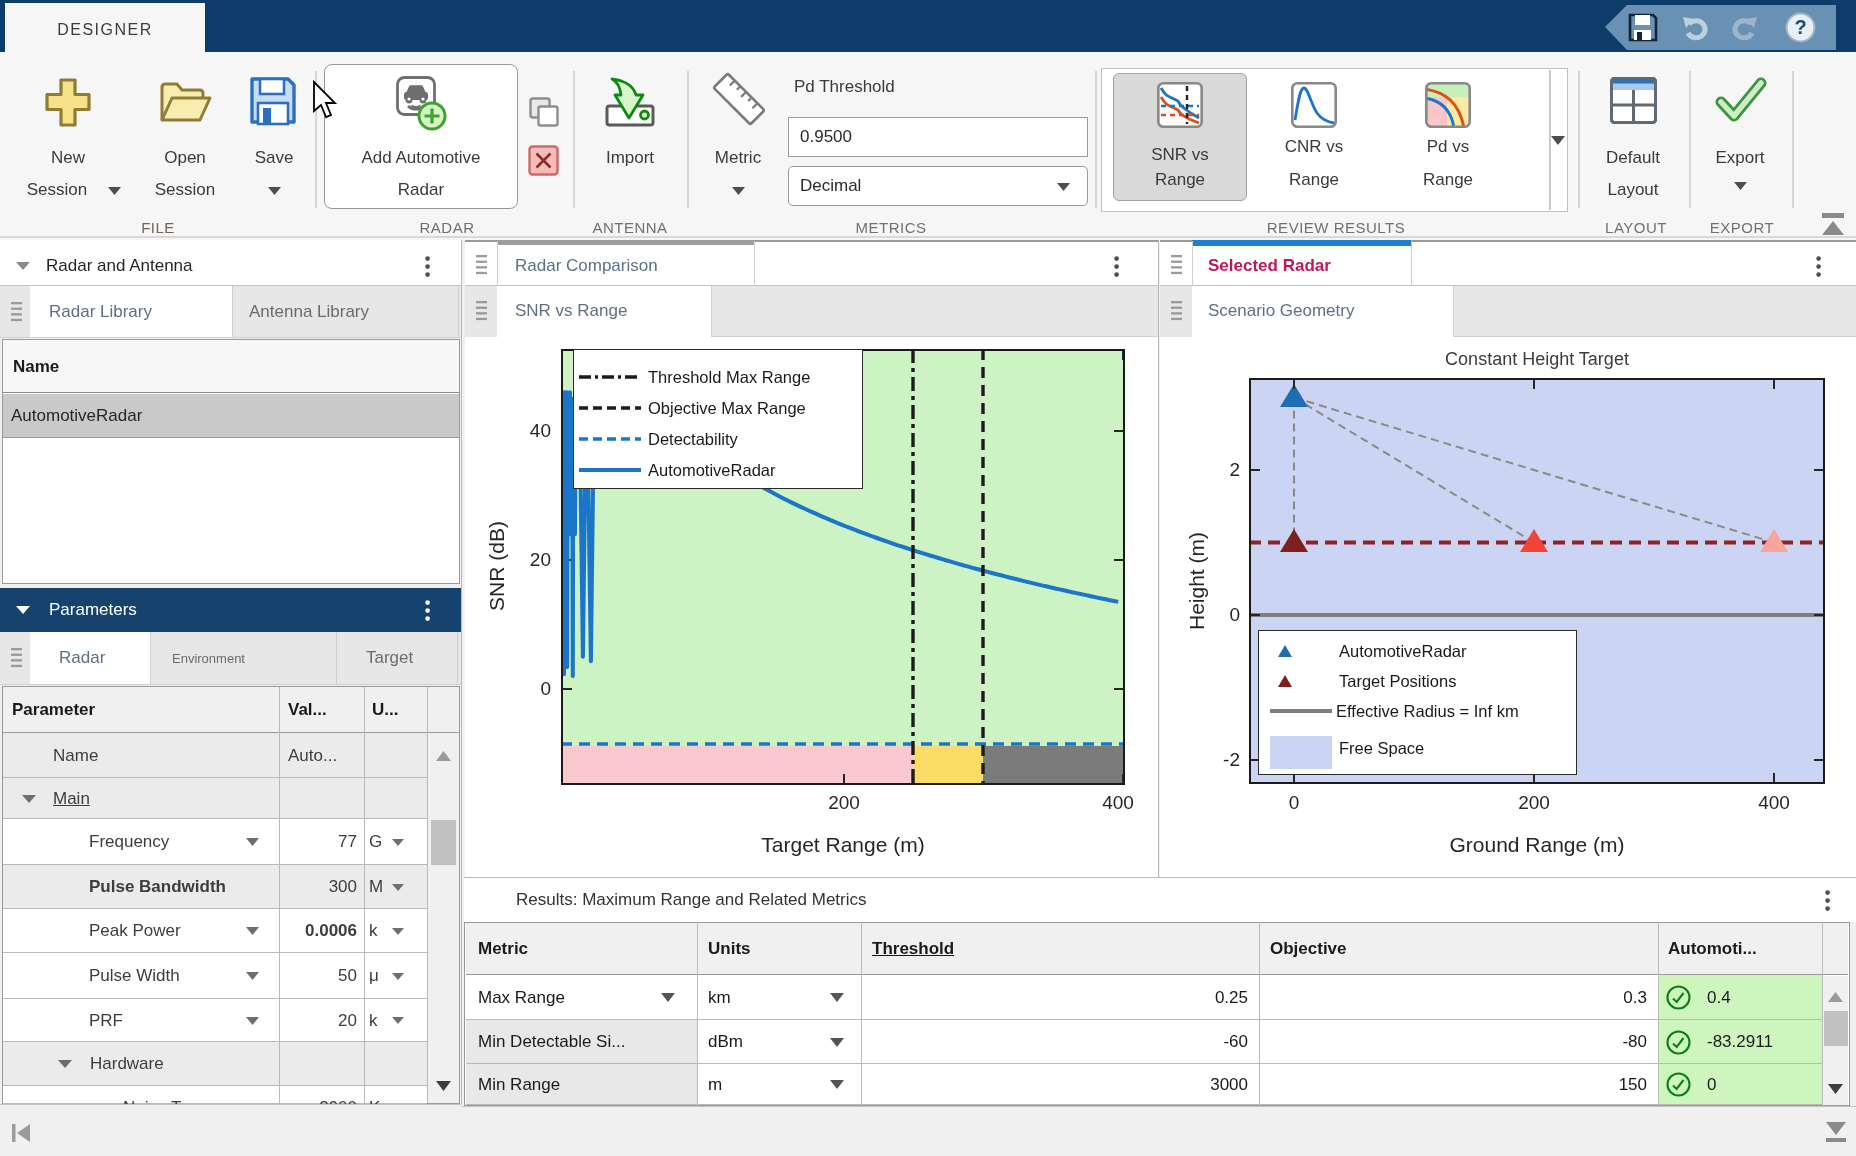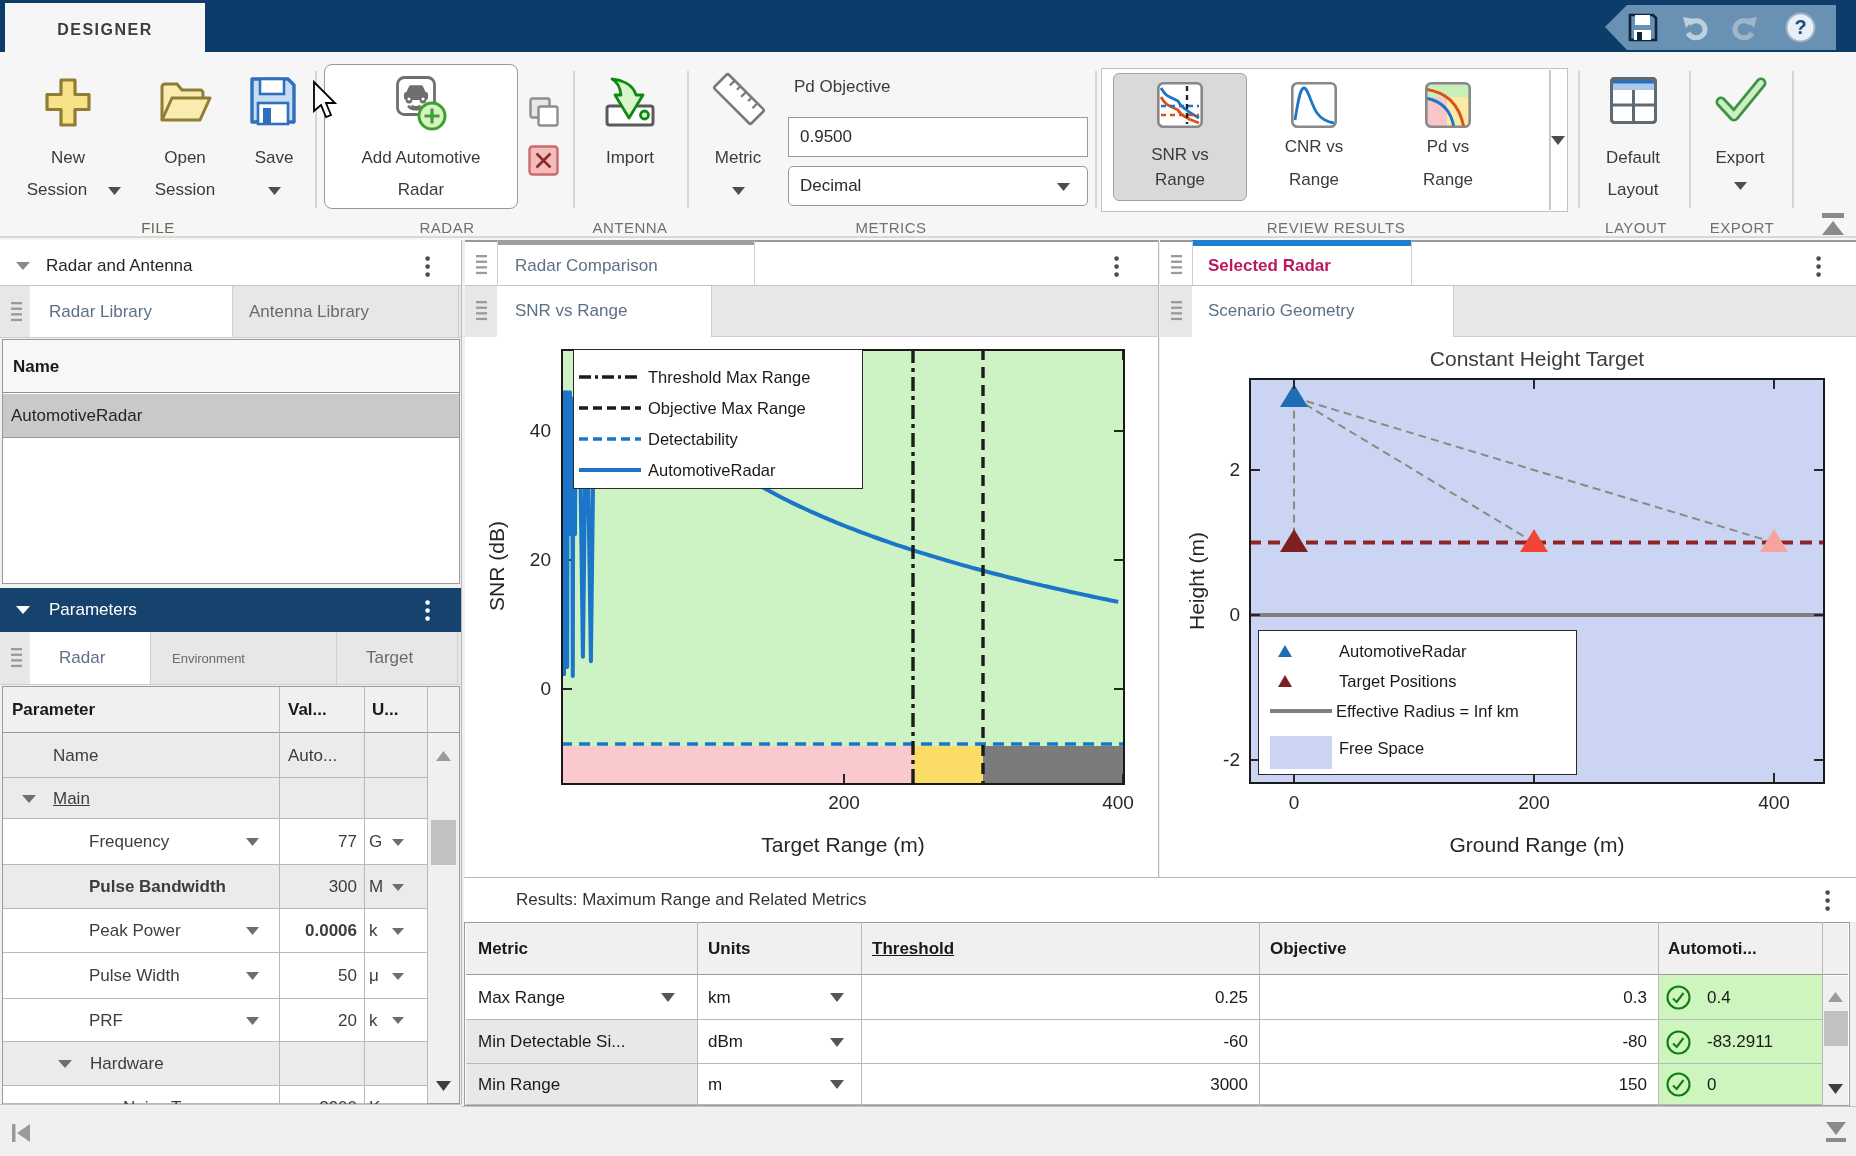--- a/index.html
+++ b/index.html
@@ -4,21 +4,21 @@
 *{margin:0;padding:0;box-sizing:border-box;}
 html,body{width:1856px;height:1156px;overflow:hidden;}
 body{font-family:"Liberation Sans",sans-serif;background:#f6f6f6;position:relative;}
 .abs{position:absolute;}
 .txt{position:absolute;white-space:nowrap;}
 svg{position:absolute;overflow:visible;}
 </style></head>
 <body>
 <div class="abs" style="left:0;top:0;width:1856px;height:52px;background:#0d3c6a;"></div>
 <div class="abs" style="left:5px;top:3px;width:200px;height:49px;background:#f6f6f6;"></div>
-<div class="txt" style="left:105px;transform:translate(-50%,-50%);top:30px;font-size:16px;color:#3c3c3c;font-weight:700;letter-spacing:1.5px;">DESIGNER</div>
+<div class="txt" style="left:105px;transform:translate(-50%,-50%);top:30px;font-size:16px;color:#3c3c3c;font-weight:400;letter-spacing:1.5px;">DESIGNER</div>
 <div class="abs" style="left:0px;top:52px;width:1856px;height:186px;background:#f6f6f6;border-bottom:2px solid #d9d9d9;"></div>
 <div class="abs" style="left:1605px;top:5px;width:231px;height:45px;background:#6991b3;clip-path:polygon(22px 0,231px 0,231px 45px,22px 45px,0 22px);"></div>
 <svg style="left:1628px;top:13px" width="30" height="29" viewBox="0 0 30 29">
 <path d="M2,2 h23 l3,3 v22 h-26 z" fill="none" stroke="#10243c" stroke-width="2.6"></path>
 <rect x="7" y="2" width="15" height="10" fill="#fff"></rect>
 <rect x="6" y="17" width="17" height="10" fill="#fff"></rect>
 <rect x="9" y="19" width="5" height="8" fill="#10243c"></rect>
 </svg>
 <svg style="left:1682px;top:14px" width="28" height="26" viewBox="0 0 28 26">
 <path d="M6,4 L6,13 L15,13" fill="none" stroke="#bcd0de" stroke-width="0"></path>
@@ -98,21 +98,21 @@
 <svg style="left:712px;top:72px" width="54" height="54" viewBox="0 0 54 54">
 <g transform="rotate(45 27 27)">
 <rect x="1" y="17" width="52" height="20" rx="2" fill="#fff" stroke="#7a7a7a" stroke-width="2.6"></rect>
 <path d="M11,17 v7 M19,17 v5 M27,17 v7 M35,17 v5 M43,17 v7" stroke="#7a7a7a" stroke-width="2.2"></path>
 </g>
 </svg>
 <div class="txt" style="left:738px;transform:translate(-50%,-50%);top:158px;font-size:17px;color:#3b3b3b;font-weight:400;">Metric</div>
 <svg style="left:731.5px;top:187.0px" width="13" height="8">
     <polygon points="0,0 13,0 6.5,8" fill="#4d4d4d"></polygon>
   </svg>
-<div class="txt" style="left:794px;transform:translate(0,-50%);top:87px;font-size:17px;color:#3b3b3b;font-weight:400;">Pd Objective</div>
+<div class="txt" style="left:794px;transform:translate(0,-50%);top:87px;font-size:17px;color:#3b3b3b;font-weight:400;">Pd Threshold</div>
 <div class="abs" style="left:788px;top:117px;width:300px;height:40px;background:#fff;border:1.5px solid #9a9a9a;"></div>
 <div class="txt" style="left:800px;transform:translate(0,-50%);top:137px;font-size:17px;color:#2b2b2b;font-weight:400;">0.9500</div>
 <div class="abs" style="left:788px;top:166px;width:300px;height:40px;background:#fff;border:1.5px solid #9a9a9a;border-radius:5px;"></div>
 <div class="txt" style="left:800px;transform:translate(0,-50%);top:186px;font-size:17px;color:#2b2b2b;font-weight:400;">Decimal</div>
 <svg style="left:1056.5px;top:183.0px" width="13" height="8">
     <polygon points="0,0 13,0 6.5,8" fill="#4d4d4d"></polygon>
   </svg>
 <div class="txt" style="left:891px;transform:translate(-50%,-50%);top:227px;font-size:15px;color:#707070;font-weight:400;letter-spacing:0.5px;">METRICS</div>
 <div class="abs" style="left:1095px;top:71px;width:2px;height:137px;background:#d5d5d5;"></div>
 <div class="abs" style="left:1101px;top:68px;width:467px;height:144px;background:#fff;border:1.5px solid #c2c2c2;"></div>
@@ -440,21 +440,21 @@
     <line x1="89.0" y1="423.0" x2="100.0" y2="423.0" stroke="#262626" stroke-width="2"></line>
     <line x1="654.0" y1="423.0" x2="665.0" y2="423.0" stroke="#262626" stroke-width="2"></line>
     <line x1="134.0" y1="436.0" x2="134.0" y2="447.0" stroke="#262626" stroke-width="2"></line>
     <line x1="134.0" y1="41.0" x2="134.0" y2="52.0" stroke="#262626" stroke-width="2"></line>
     <line x1="374.0" y1="436.0" x2="374.0" y2="447.0" stroke="#262626" stroke-width="2"></line>
     <line x1="374.0" y1="41.0" x2="374.0" y2="52.0" stroke="#262626" stroke-width="2"></line>
     <line x1="614.0" y1="436.0" x2="614.0" y2="447.0" stroke="#262626" stroke-width="2"></line>
     <line x1="614.0" y1="41.0" x2="614.0" y2="52.0" stroke="#262626" stroke-width="2"></line>
   </svg>
 <div class="abs" style="left:1249px;top:378px;width:576px;height:406px;border:2px solid #1a1a1a;"></div>
-<div class="txt" style="left:1537px;transform:translate(-50%,-50%);top:359px;font-size:21px;color:#3d3d3d;font-weight:400;">Constant Height Target</div>
+<div class="txt" style="left:1537px;transform:translate(-50%,-50%);top:359px;font-size:18px;color:#3d3d3d;font-weight:400;">Constant Height Target</div>
 <div class="txt" style="left:1240px;transform:translate(-100%,-50%);top:470px;font-size:19px;color:#262626;font-weight:400;">2</div>
 <div class="txt" style="left:1240px;transform:translate(-100%,-50%);top:615px;font-size:19px;color:#262626;font-weight:400;">0</div>
 <div class="txt" style="left:1240px;transform:translate(-100%,-50%);top:760px;font-size:19px;color:#262626;font-weight:400;">-2</div>
 <div class="txt" style="left:1294px;transform:translate(-50%,-50%);top:803px;font-size:19px;color:#262626;font-weight:400;">0</div>
 <div class="txt" style="left:1534px;transform:translate(-50%,-50%);top:803px;font-size:19px;color:#262626;font-weight:400;">200</div>
 <div class="txt" style="left:1774px;transform:translate(-50%,-50%);top:803px;font-size:19px;color:#262626;font-weight:400;">400</div>
 <div class="txt" style="left:1537px;transform:translate(-50%,-50%);top:845px;font-size:21px;color:#262626;font-weight:400;">Ground Range (m)</div>
 <div class="txt" style="left:1197px;top:581px;transform:translate(-50%,-50%) rotate(-90deg);font-size:21px;color:#262626;">Height (m)</div>
 <div class="abs" style="left:1258px;top:630px;width:319px;height:145px;background:#fff;border:1.8px solid #2a2a2a;"></div>
 <svg style="left:1258px;top:630px" width="319" height="145" viewBox="0 0 319 145">

